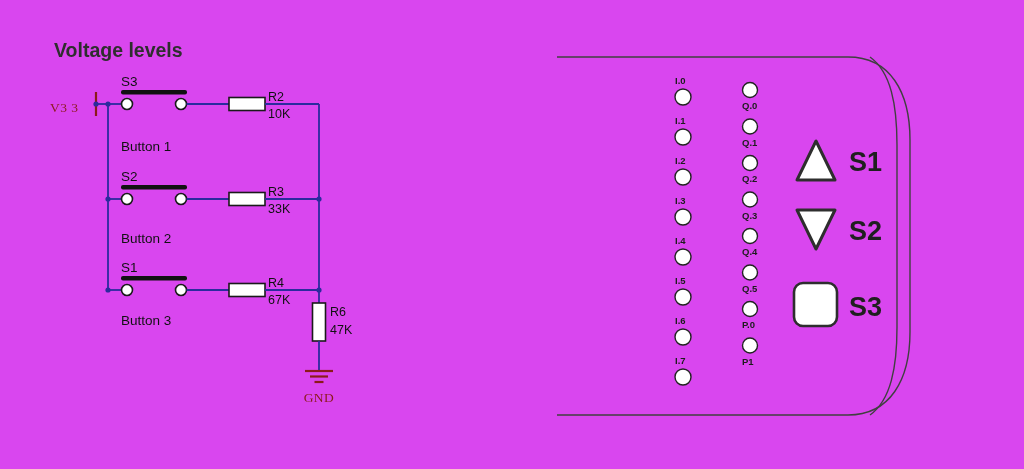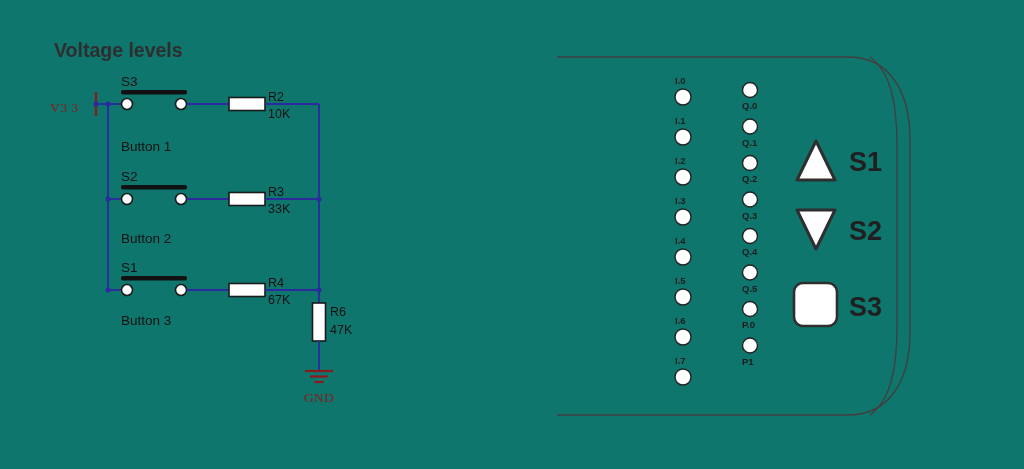--- a/index.html
+++ b/index.html
@@ -1,16 +1,16 @@
 <!DOCTYPE html>
 <html><head>
 <meta charset="utf-8">
 <style>
   html,body{margin:0;padding:0;background:#ffffff;}
-  .stage{position:relative;width:1024px;height:469px;background:#0f766e;overflow:hidden;
+  .stage{position:relative;width:1024px;height:469px;background:#d946ef;overflow:hidden;
          font-family:"Liberation Sans",sans-serif;}
   svg{position:absolute;left:0;top:0;}
   
   .wire{stroke:#2b2b9e;stroke-width:1.8;fill:none;}
   .junction{fill:#2b2b9e;stroke:none;}
   .outline{stroke:#1a1a1a;stroke-width:1.6;fill:#ffffff;}
   .bar{fill:#111111;stroke:none;}
   .supply{stroke:#8b1a1a;stroke-width:2.2;fill:none;}
   .gnd{stroke:#8b1a1a;stroke-width:2.2;fill:none;}
   

